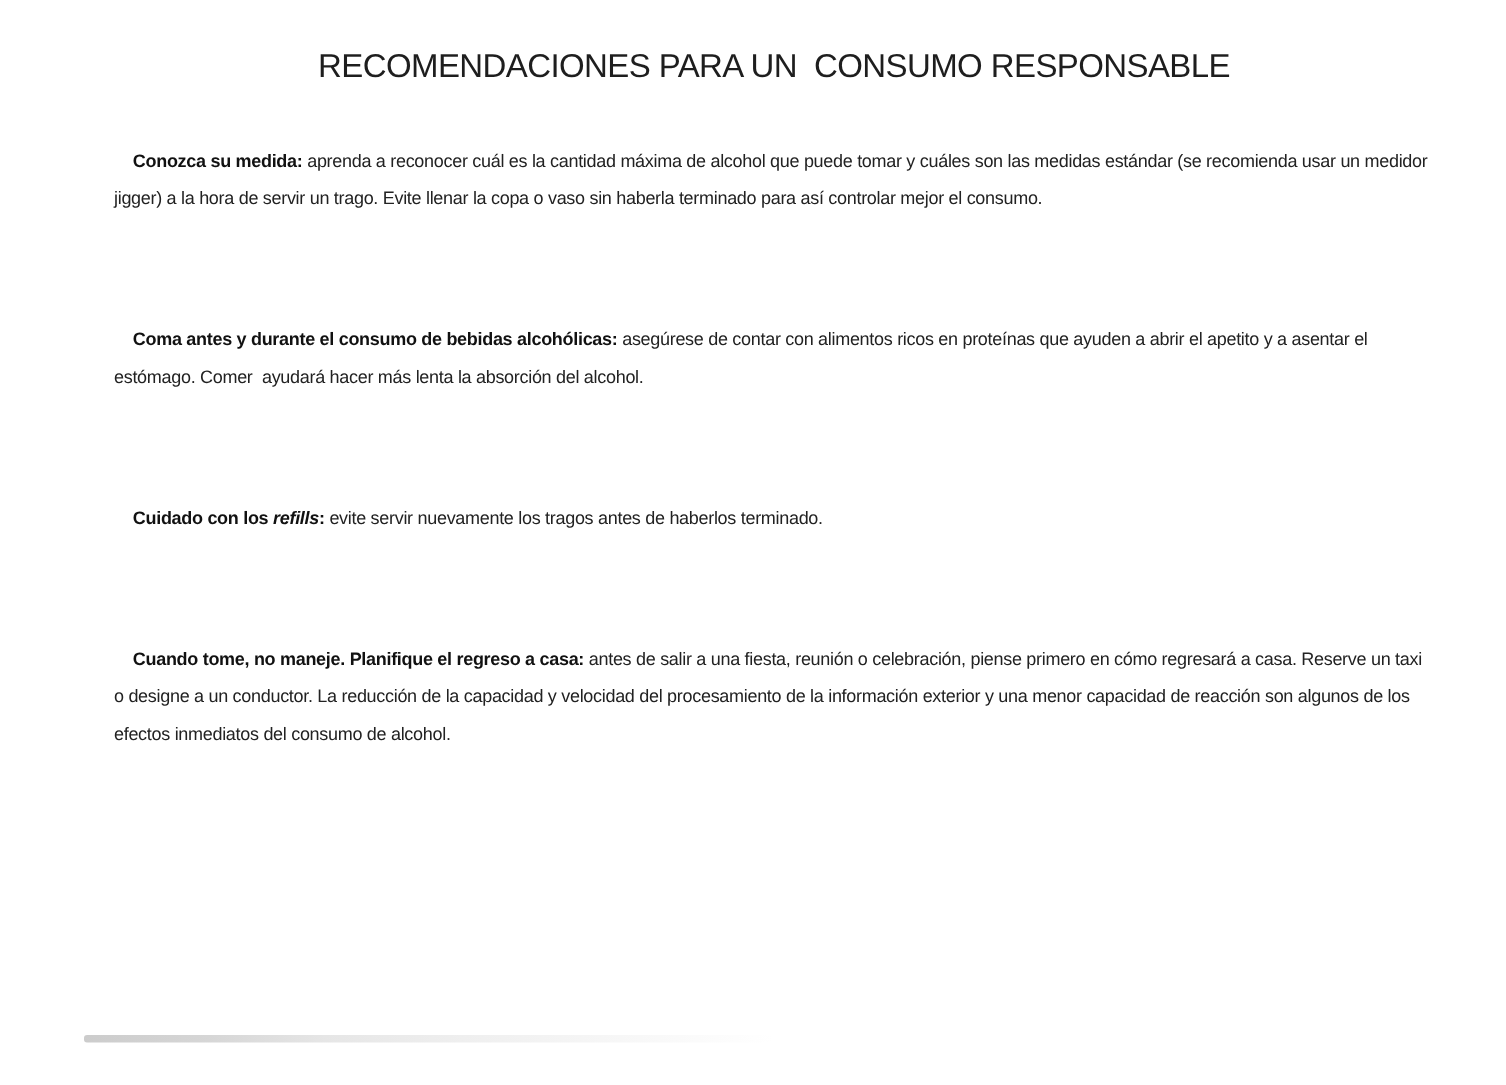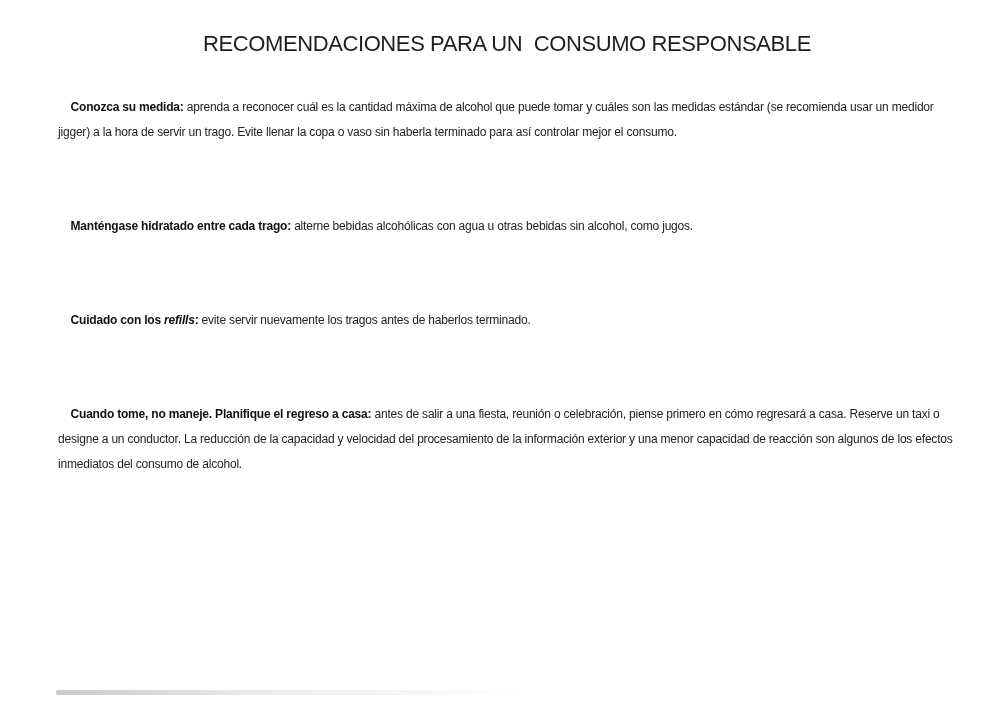--- a/index.html
+++ b/index.html
@@ -8,21 +8,21 @@
     height: 723px;
     background: #ffffff;
     font-family: "Liberation Sans", sans-serif;
     overflow: hidden;
   }
   .page {
     position: relative;
     width: 1004px;
     height: 723px;
     background: #ffffff;
-    padding: 30px 48px 0 58px;
+    padding: 30px 48px 0 76px;
   }
   .doc-title {
     text-align: center;
     font-size: 22px;
     font-weight: 400;
     letter-spacing: -0.4px;
     color: #1e1e1e;
     line-height: 28px;
     margin-bottom: 12px;
     white-space: pre-wrap;
@@ -55,24 +55,24 @@
 <body>
 
 <div class="page">
 
   <div class="doc-title">RECOMENDACIONES PARA UN  CONSUMO RESPONSABLE</div>
 
   <div class="para">
     <b>Conozca su medida:</b> <span>aprenda a reconocer cuál es la cantidad máxima de alcohol que puede tomar y cuáles son las medidas estándar (se recomienda usar un medidor jigger) a la hora de servir un trago. Evite llenar la copa o vaso sin haberla terminado para así controlar mejor el consumo.</span>
   </div>
 
+  <div class="para">
+    <b>Coma antes y durante el consumo de bebidas alcohólicas:</b> <span>asegúrese de contar con alimentos ricos en proteínas que ayuden a abrir el apetito y a asentar el estómago. Comer  ayudará hacer más lenta la absorción del alcohol.</span>
+  </div>
 
-  <div class="para">
-    <b>Manténgase hidratado entre cada trago:</b> <span>alterne bebidas alcohólicas con agua u otras bebidas sin alcohol, como jugos.</span>
-  </div>
 
   <div class="para">
     <b><span>Cuidado con los</span> <i>refills</i><span>:</span></b> <span>evite servir nuevamente los tragos antes de haberlos terminado.</span>
   </div>
 
 
   <div class="para">
     <b>Cuando tome, no maneje. Planifique el regreso a casa:</b> <span>antes de salir a una fiesta, reunión o celebración, piense primero en cómo regresará a casa. Reserve un taxi o designe a un conductor. La reducción de la capacidad y velocidad del procesamiento de la información exterior y una menor capacidad de reacción son algunos de los efectos inmediatos del consumo de alcohol.</span>
   </div>
 

